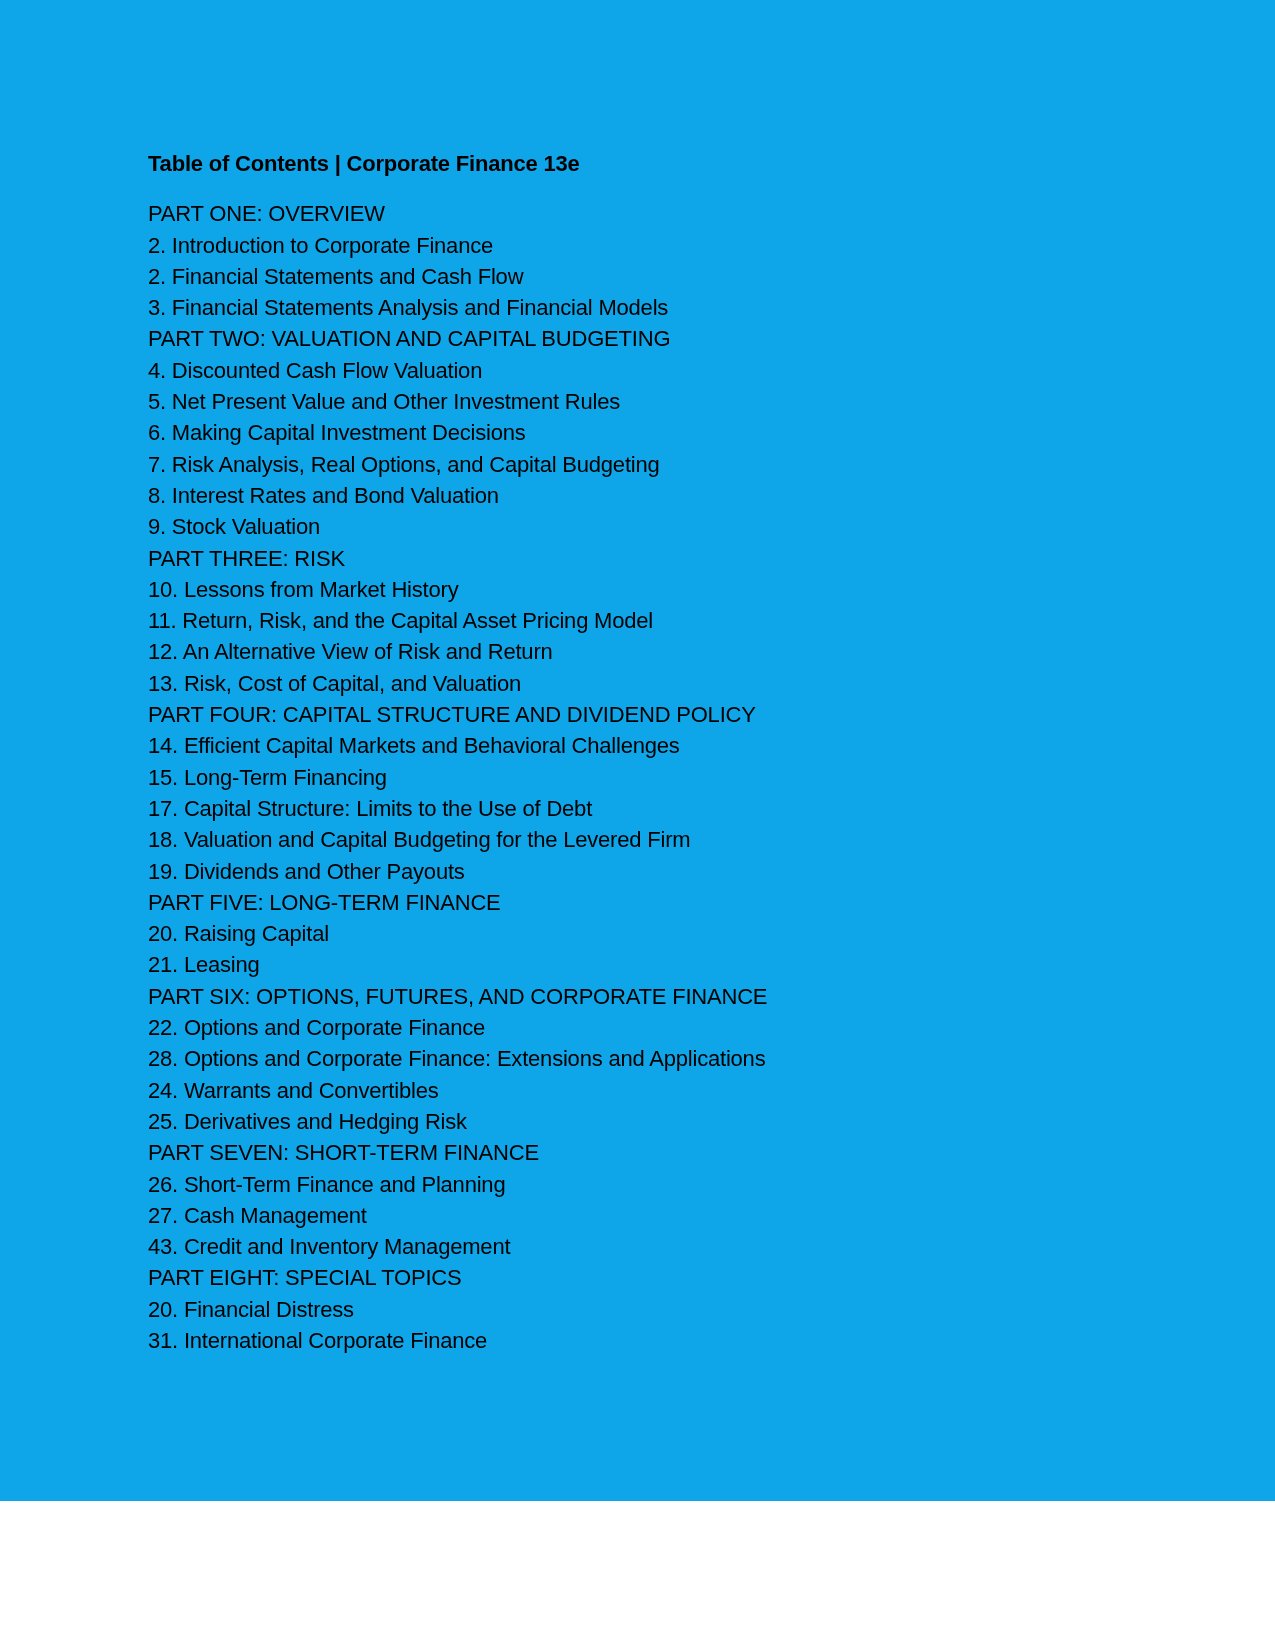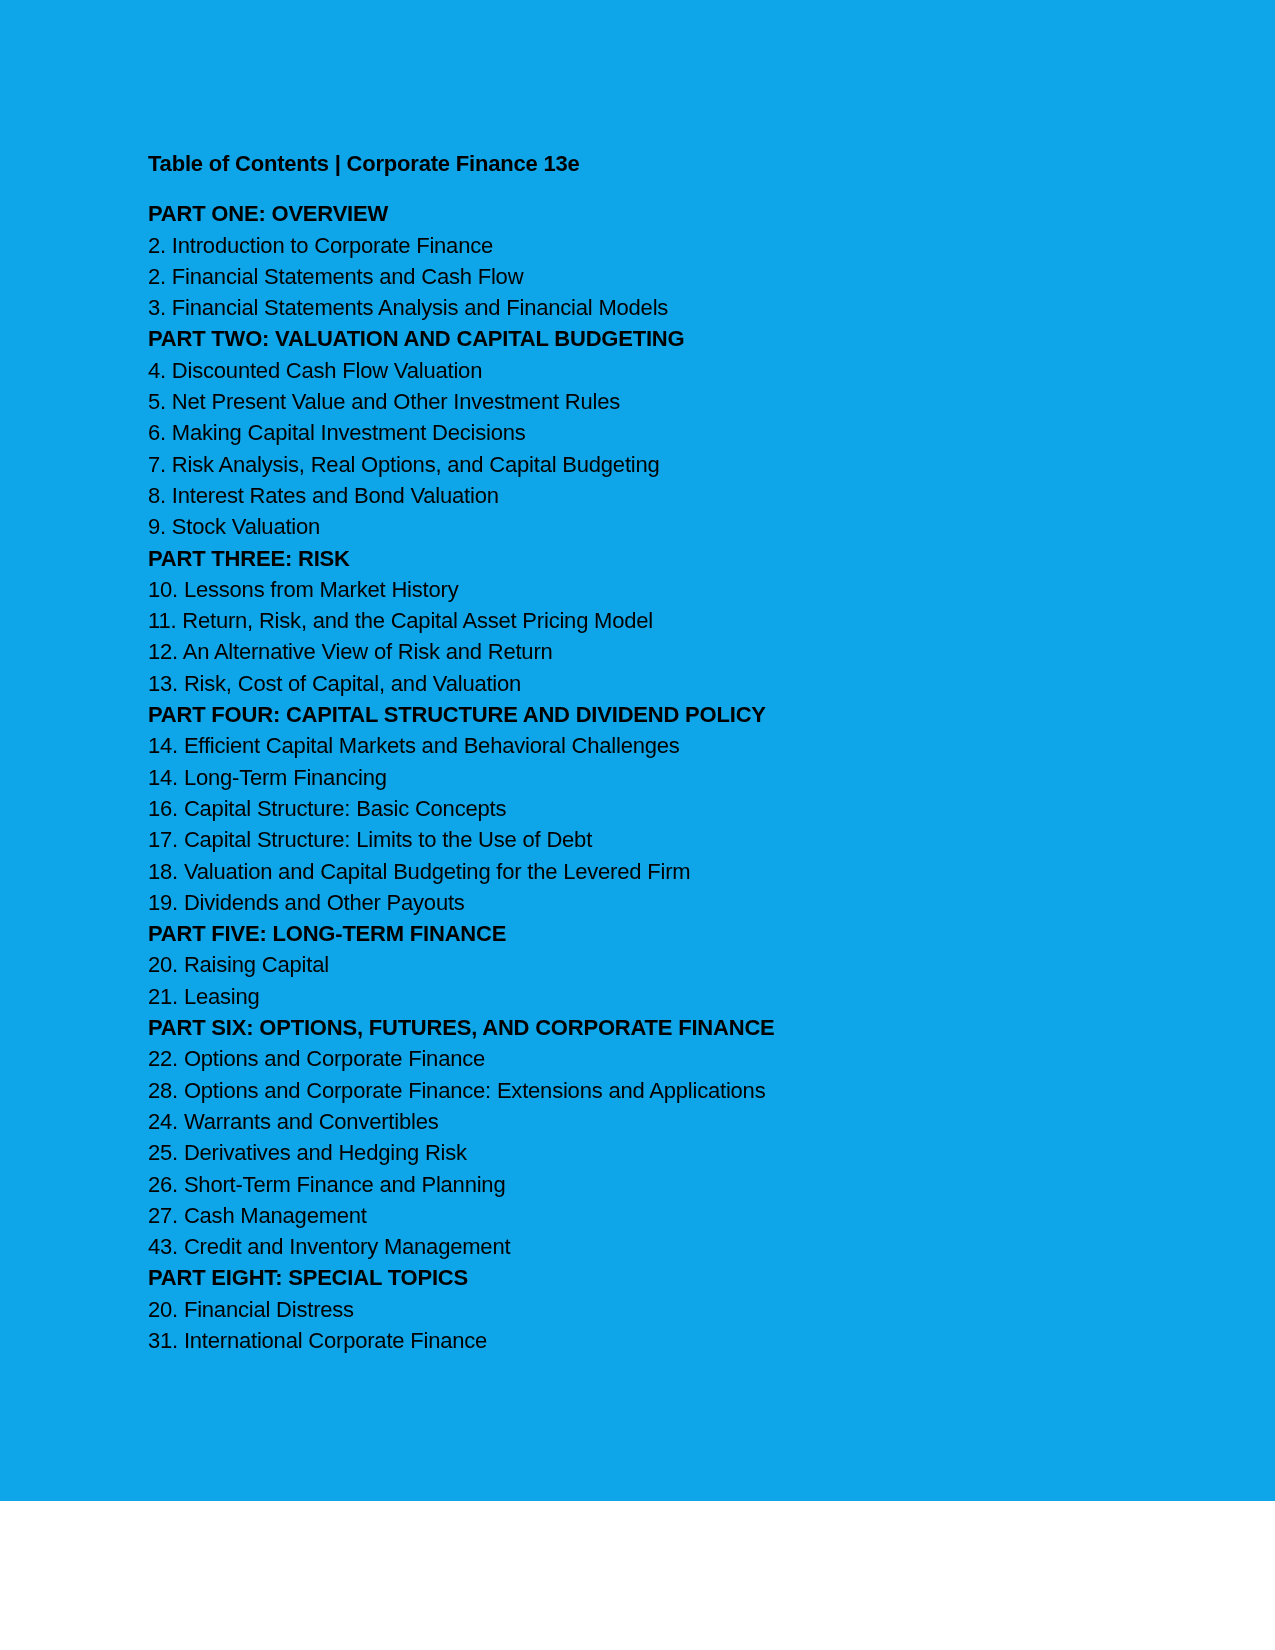--- a/index.html
+++ b/index.html
@@ -29,21 +29,21 @@
     letter-spacing: -0.2px;
     margin: 0 0 19px 0;
   }
   .line {
     font-size: 22px;
     line-height: 31.3px;
     letter-spacing: -0.2px;
     white-space: nowrap;
   }
   .part-heading {
-    font-weight: 700;
+    font-weight: 400;
   }
 </style>
 </head>
 <body>
 
 <div class="page">
   <div class="content">
     <h1 class="doc-title">Table of Contents | Corporate Finance 13e</h1>
     <div id="toc" class="toc">
         <div class="line part-heading">PART ONE: OVERVIEW</div>
@@ -57,33 +57,33 @@
         <div class="line chapter-line">7. Risk Analysis, Real Options, and Capital Budgeting</div>
         <div class="line chapter-line">8. Interest Rates and Bond Valuation</div>
         <div class="line chapter-line">9. Stock Valuation</div>
         <div class="line part-heading">PART THREE: RISK</div>
         <div class="line chapter-line">10. Lessons from Market History</div>
         <div class="line chapter-line">11. Return, Risk, and the Capital Asset Pricing Model</div>
         <div class="line chapter-line">12. An Alternative View of Risk and Return</div>
         <div class="line chapter-line">13. Risk, Cost of Capital, and Valuation</div>
         <div class="line part-heading">PART FOUR: CAPITAL STRUCTURE AND DIVIDEND POLICY</div>
         <div class="line chapter-line">14. Efficient Capital Markets and Behavioral Challenges</div>
-        <div class="line chapter-line">14. Long-Term Financing</div>
-        <div class="line chapter-line">16. Capital Structure: Basic Concepts</div>
+        <div class="line chapter-line">15. Long-Term Financing</div>
         <div class="line chapter-line">17. Capital Structure: Limits to the Use of Debt</div>
         <div class="line chapter-line">18. Valuation and Capital Budgeting for the Levered Firm</div>
         <div class="line chapter-line">19. Dividends and Other Payouts</div>
         <div class="line part-heading">PART FIVE: LONG-TERM FINANCE</div>
         <div class="line chapter-line">20. Raising Capital</div>
         <div class="line chapter-line">21. Leasing</div>
         <div class="line part-heading">PART SIX: OPTIONS, FUTURES, AND CORPORATE FINANCE</div>
         <div class="line chapter-line">22. Options and Corporate Finance</div>
         <div class="line chapter-line">28. Options and Corporate Finance: Extensions and Applications</div>
         <div class="line chapter-line">24. Warrants and Convertibles</div>
         <div class="line chapter-line">25. Derivatives and Hedging Risk</div>
+        <div class="line part-heading">PART SEVEN: SHORT-TERM FINANCE</div>
         <div class="line chapter-line">26. Short-Term Finance and Planning</div>
         <div class="line chapter-line">27. Cash Management</div>
         <div class="line chapter-line">43. Credit and Inventory Management</div>
         <div class="line part-heading">PART EIGHT: SPECIAL TOPICS</div>
         <div class="line chapter-line">20. Financial Distress</div>
         <div class="line chapter-line">31. International Corporate Finance</div>
       </div>
   </div>
 </div>
 

